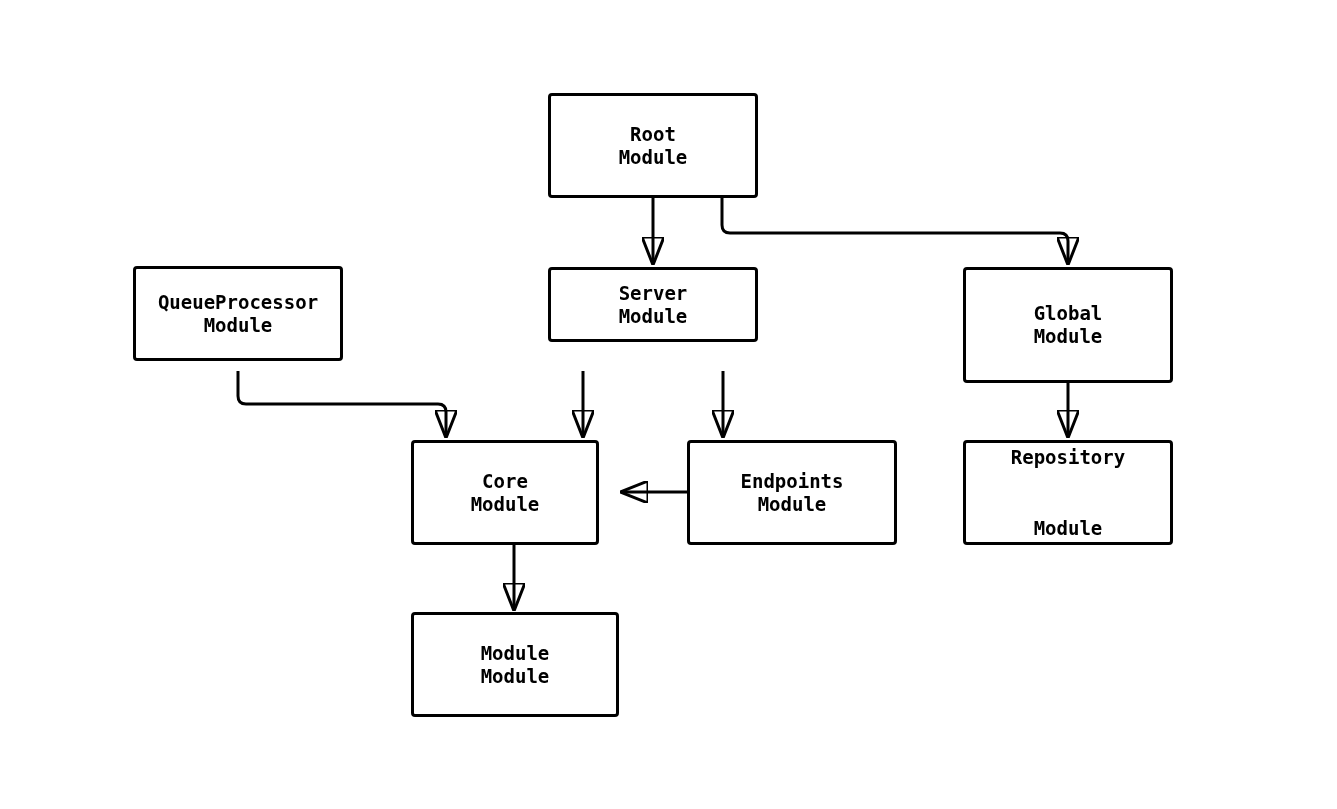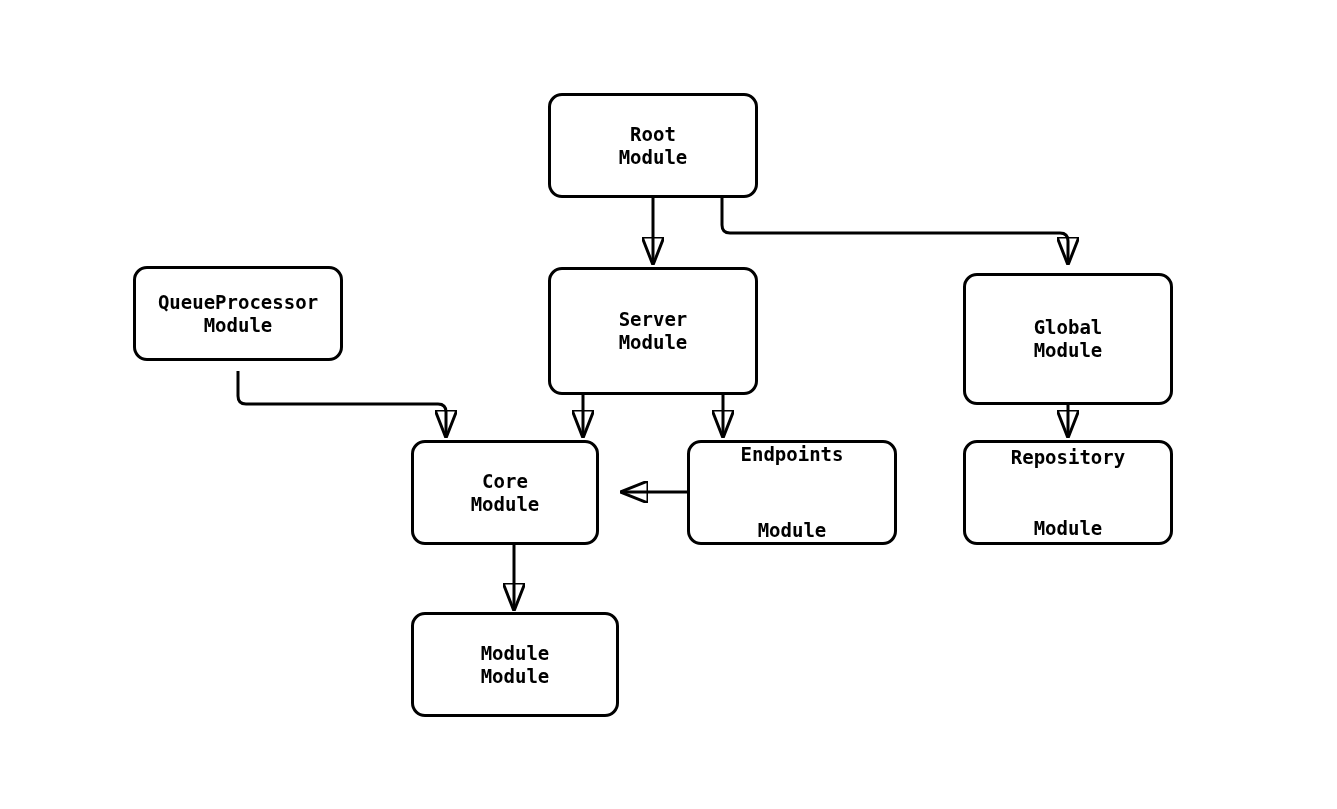--- a/index.html
+++ b/index.html
@@ -25,21 +25,21 @@
   .edge-layer path {
     fill: none;
     stroke: #000000;
     stroke-width: 3;
   }
   .node {
     position: absolute;
     box-sizing: border-box;
     background: #ffffff;
     border: 3px solid #000000;
-    border-radius: 14px;
+    border-radius: 4px;
     display: flex;
     flex-direction: column;
     align-items: center;
     justify-content: center;
     text-align: center;
   }
   .node .line {
     display: block;
     font-size: 19px;
     line-height: 23px;
@@ -72,36 +72,36 @@
   <div class="node" style="left:548px; top:93px; width:210px; height:105px;">
     <span class="line">Root</span>
     <span class="line">Module</span>
   </div>
 
   <div class="node" style="left:133px; top:266px; width:210px; height:95px;">
     <span class="line">QueueProcessor</span>
     <span class="line">Module</span>
   </div>
 
-  <div class="node" style="left:548px; top:267px; width:210px; height:128px;">
+  <div class="node" style="left:548px; top:267px; width:210px; height:75px;">
     <span class="line">Server</span>
     <span class="line">Module</span>
   </div>
 
-  <div class="node" style="left:963px; top:273px; width:210px; height:132px;">
+  <div class="node" style="left:963px; top:267px; width:210px; height:116px;">
     <span class="line">Global</span>
     <span class="line">Module</span>
   </div>
 
   <div class="node" style="left:411px; top:440px; width:188px; height:105px;">
     <span class="line">Core</span>
     <span class="line">Module</span>
   </div>
 
-  <div class="node" style="left:687px; top:440px; width:210px; height:105px;justify-content:space-between;">
+  <div class="node" style="left:687px; top:440px; width:210px; height:105px;">
     <span class="line">Endpoints</span>
     <span class="line">Module</span>
   </div>
 
   <div class="node" style="left:963px; top:440px; width:210px; height:105px;gap:48px;">
     <span class="line">Repository</span>
     <span class="line">Module</span>
   </div>
 
   <div class="node" style="left:411px; top:612px; width:208px; height:105px;">

